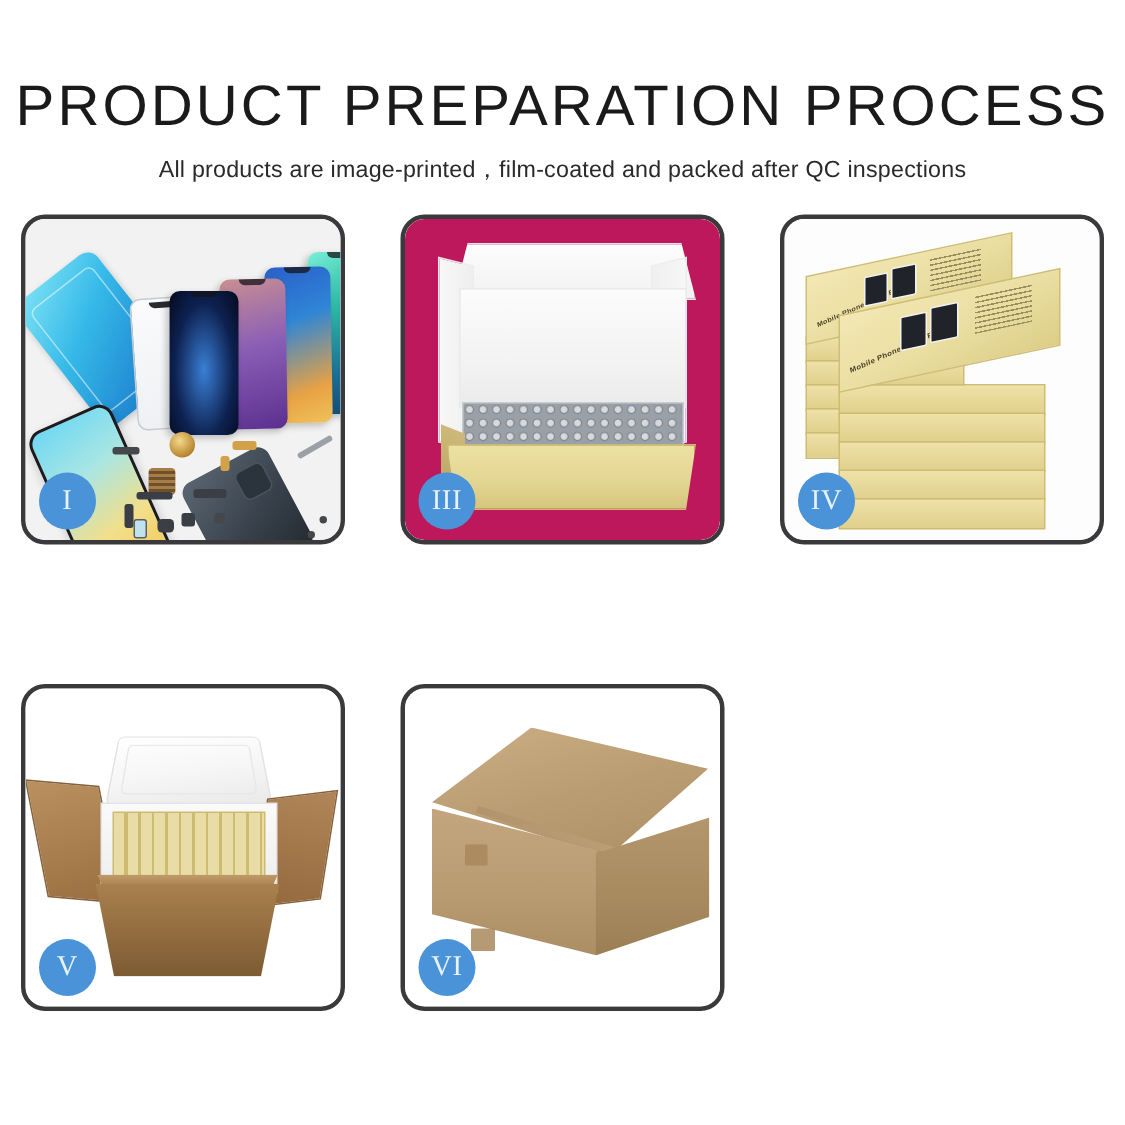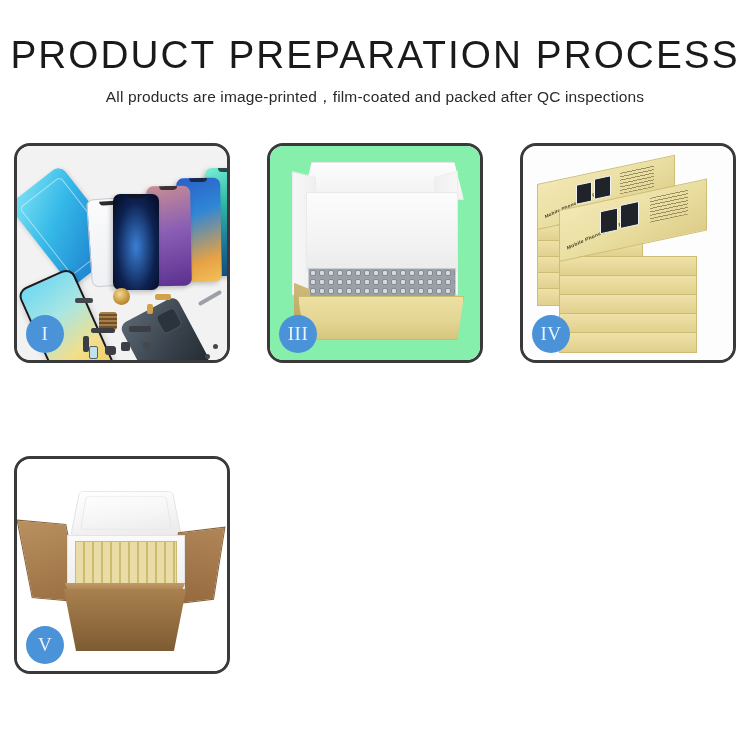--- a/index.html
+++ b/index.html
@@ -10,21 +10,21 @@
   body {
     width: 750px;
     height: 750px;
     font-family: "Liberation Sans", sans-serif;
     overflow: hidden;
     position: relative;
   }
 
   
   #header {
-    padding-top: 36px;
+    padding-top: 52px;
     text-align: center;
   }
   #page-title {
     font-family: "Liberation Sans", sans-serif;
     font-size: 38px;
     font-weight: 400;
     letter-spacing: 2.0px;
     color: #1a1a1a;
     line-height: 1.05;
     margin: 0;
@@ -197,21 +197,21 @@
   .p2-ribbon {
     position:absolute; left:96px; top:86px; width:14px; height:112px;
     background:linear-gradient(180deg,#34383c,#17191b);
     border-radius:3px; opacity:.9;
   }
   .p2-tape {
     position:absolute; background:#c79a52; border-radius:2px; opacity:.95;
   }
 
   
-  .p3 { background: #86efac; }
+  .p3 { background: #be185d; }
   .p3-lid {
     position:absolute; left:32px; top:16px; width:160px; height:36px;
     background:linear-gradient(180deg,#fdfdfd,#f1f1f1);
     border:1px solid #e6e6e6;
     clip-path: polygon(6% 0, 94% 0, 100% 100%, 0 100%);
   }
   .p3-foam-back {
     position:absolute; left:36px; top:46px; width:150px; height:78px;
     background:linear-gradient(180deg,#fcfcfc 0%,#f3f3f3 60%,#ebebeb 100%);
     border:1px solid #eaeaea;
@@ -444,14 +444,26 @@
       <div class="p5-flap-left"></div>
       <div class="p5-flap-right"></div>
       <div class="p5-foam-box"></div>
       <div class="p5-inner-yellow-b"></div>
       <div class="p5-rim"></div>
       <div class="p5-carton-front"></div>
       <div class="step-badge">V</div>
     </div>
   </div>
 
+  <div class="step-card">
+    <div class="card-inner p6">
+      <div class="p6-top">
+        <div class="p6-seam"></div>
+      </div>
+      <div class="p6-front"></div>
+      <div class="p6-side"></div>
+      <div class="p6-tape" style="left:40px;top:104px;width:15px;height:14px;"></div>
+      <div class="p6-tape" style="left:44px;top:160px;width:16px;height:15px;"></div>
+      <div class="step-badge">VI</div>
+    </div>
+  </div>
 
 </div>
 
 </body></html>

